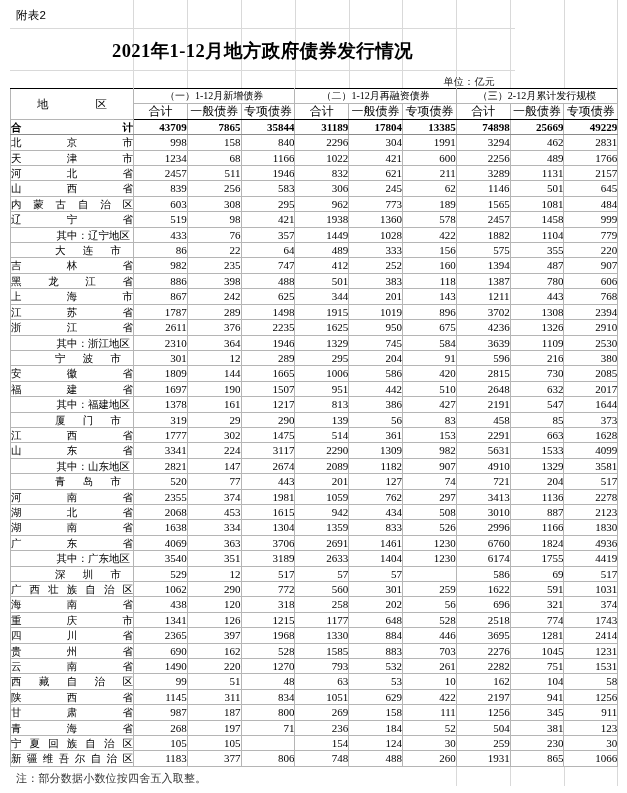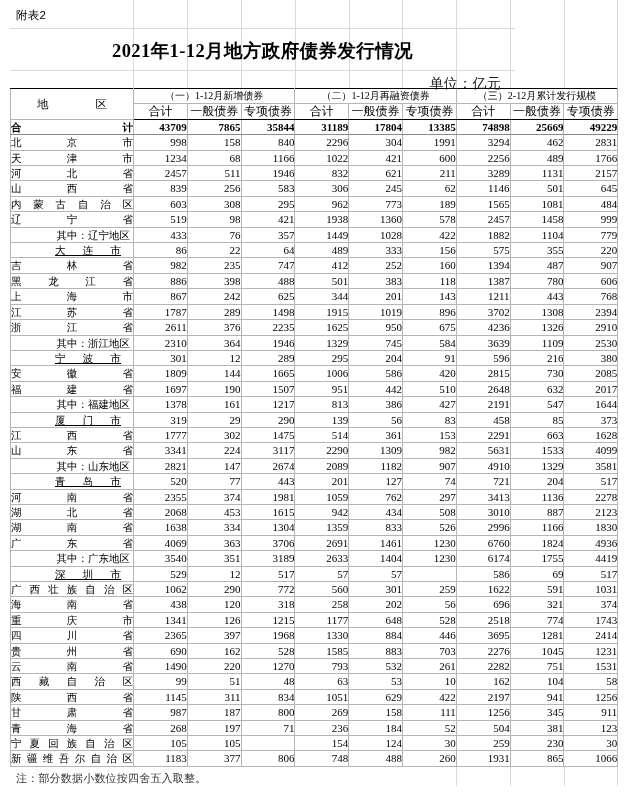--- a/index.html
+++ b/index.html
@@ -60,23 +60,23 @@
     left: 0; right: 0;
     top: 38px;
     text-align: center;
     font-size: 18.5px;
     font-weight: bold;
     letter-spacing: 0.4px;
     font-family: "Liberation Serif", "DejaVu Serif", serif;
   }
   .unit-label {
     position: absolute;
-    right: 14px;
+    right: 20px;
     top: 75px;
-    font-size: 14px;
+    font-size: 10px;
     font-family: Liberation Mono, monospace;
     color: #1a1a1a;
     letter-spacing: 0.3px;
   }
 
   
   table.bond {
     border-collapse: collapse;
     width: 607px;
     table-layout: fixed;
@@ -157,21 +157,20 @@
   td.region.indent1 {
     text-align: right;
     text-align-last: right;
     padding-right: 3px;
   }
   td.region.indent2 {
     text-align: justify;
     text-align-last: justify;
     padding-left: 44px;
     padding-right: 12px;
-    text-decoration: underline;
   }
 
   .footnote {
     font-family: "Liberation Sans", "DejaVu Sans", sans-serif;
     font-size: 11px;
     color: #333;
     padding: 4px 0 0 6px;
     letter-spacing: 0.2px;
   }
   .footrow {

